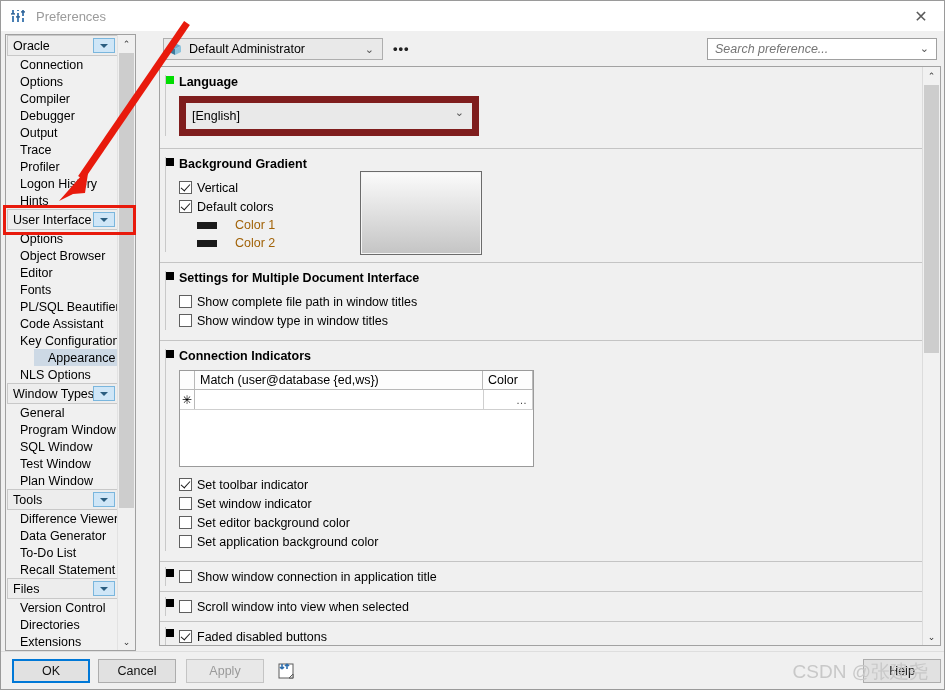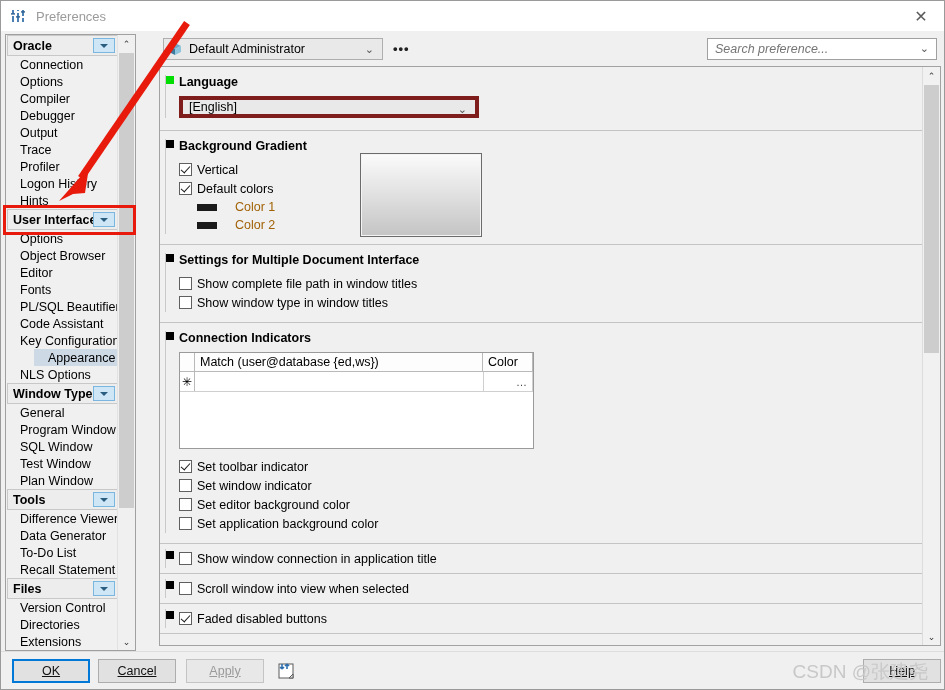--- a/index.html
+++ b/index.html
@@ -63,21 +63,21 @@
   .sb-group {
     height: 21px;
     margin: 0 1px 0 1px;
     background: #ededed;
     border: 1px solid #c8c8c8;
     box-sizing: border-box;
     display: flex; align-items: center;
     position: relative;
   }
   .sb-group .lbl {
-    font-weight: bold;
+    font-weight: normal;
     font-size: 12.5px;
     margin-left: 5px;
     color: #000;
   }
   .sb-group .arrowbox {
     position: absolute; right: 2px; top: 2px;
     width: 22px; height: 15px;
     background: #cfe6f7;
     border: 1px solid #7ab6dd;
     box-sizing: border-box;
@@ -207,23 +207,23 @@
     padding-left: 13px;
     min-height: 14px;
   }
   .sec-title {
     font-weight: bold;
     font-size: 12.5px;
     margin-bottom: 7px;
   }
 
   .lang-select {
-    width: 300px; height: 22px;
+    width: 300px; height: 40px;
     background: #e9e9e9;
-    border: 4px solid #7f1d1d;
+    border: 7px solid #7f1d1d;
     box-sizing: border-box;
     position: relative;
     display: flex; align-items: center;
     margin-bottom: 2px;
   }
   .lang-select .t { margin-left: 6px; font-size: 12.5px; }
   .lang-select .a { position: absolute; right: 8px; top: 3px; color: #555; font-size: 11px; }
 
   
   .cb-row {
@@ -348,21 +348,20 @@
   }
   .btn {
     position: absolute; top: 7px;
     height: 24px;
     background: #e1e1e1;
     border: 1px solid #adadad;
     box-sizing: border-box;
     display: flex; align-items: center; justify-content: center;
     font-size: 12.5px;
     color: #111;
-    text-decoration: underline;
   }
   .btn.default {
     background: #e5f1fb;
     border: 2px solid #0078d7;
     background: #e1e1e1;
   }
   .btn.disabled { color: #9a9a9a; background: #e8e8e8; border-color: #c4c4c4; }
   #btn-ok { left: 11px; width: 78px; }
   #btn-cancel { left: 97px; width: 78px; }
   #btn-apply { left: 185px; width: 78px; }

